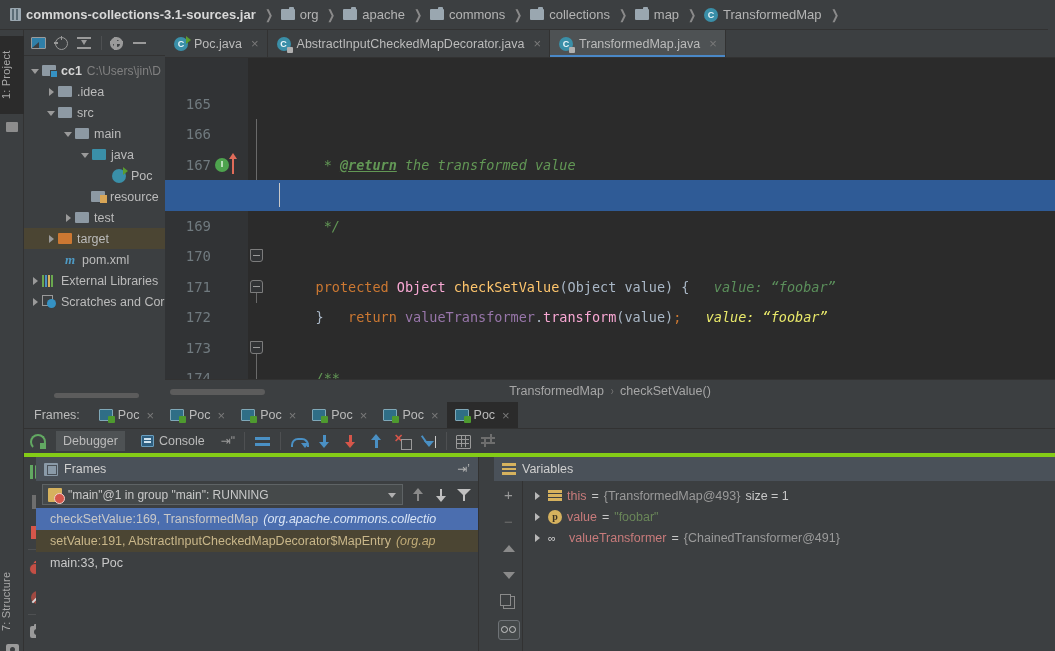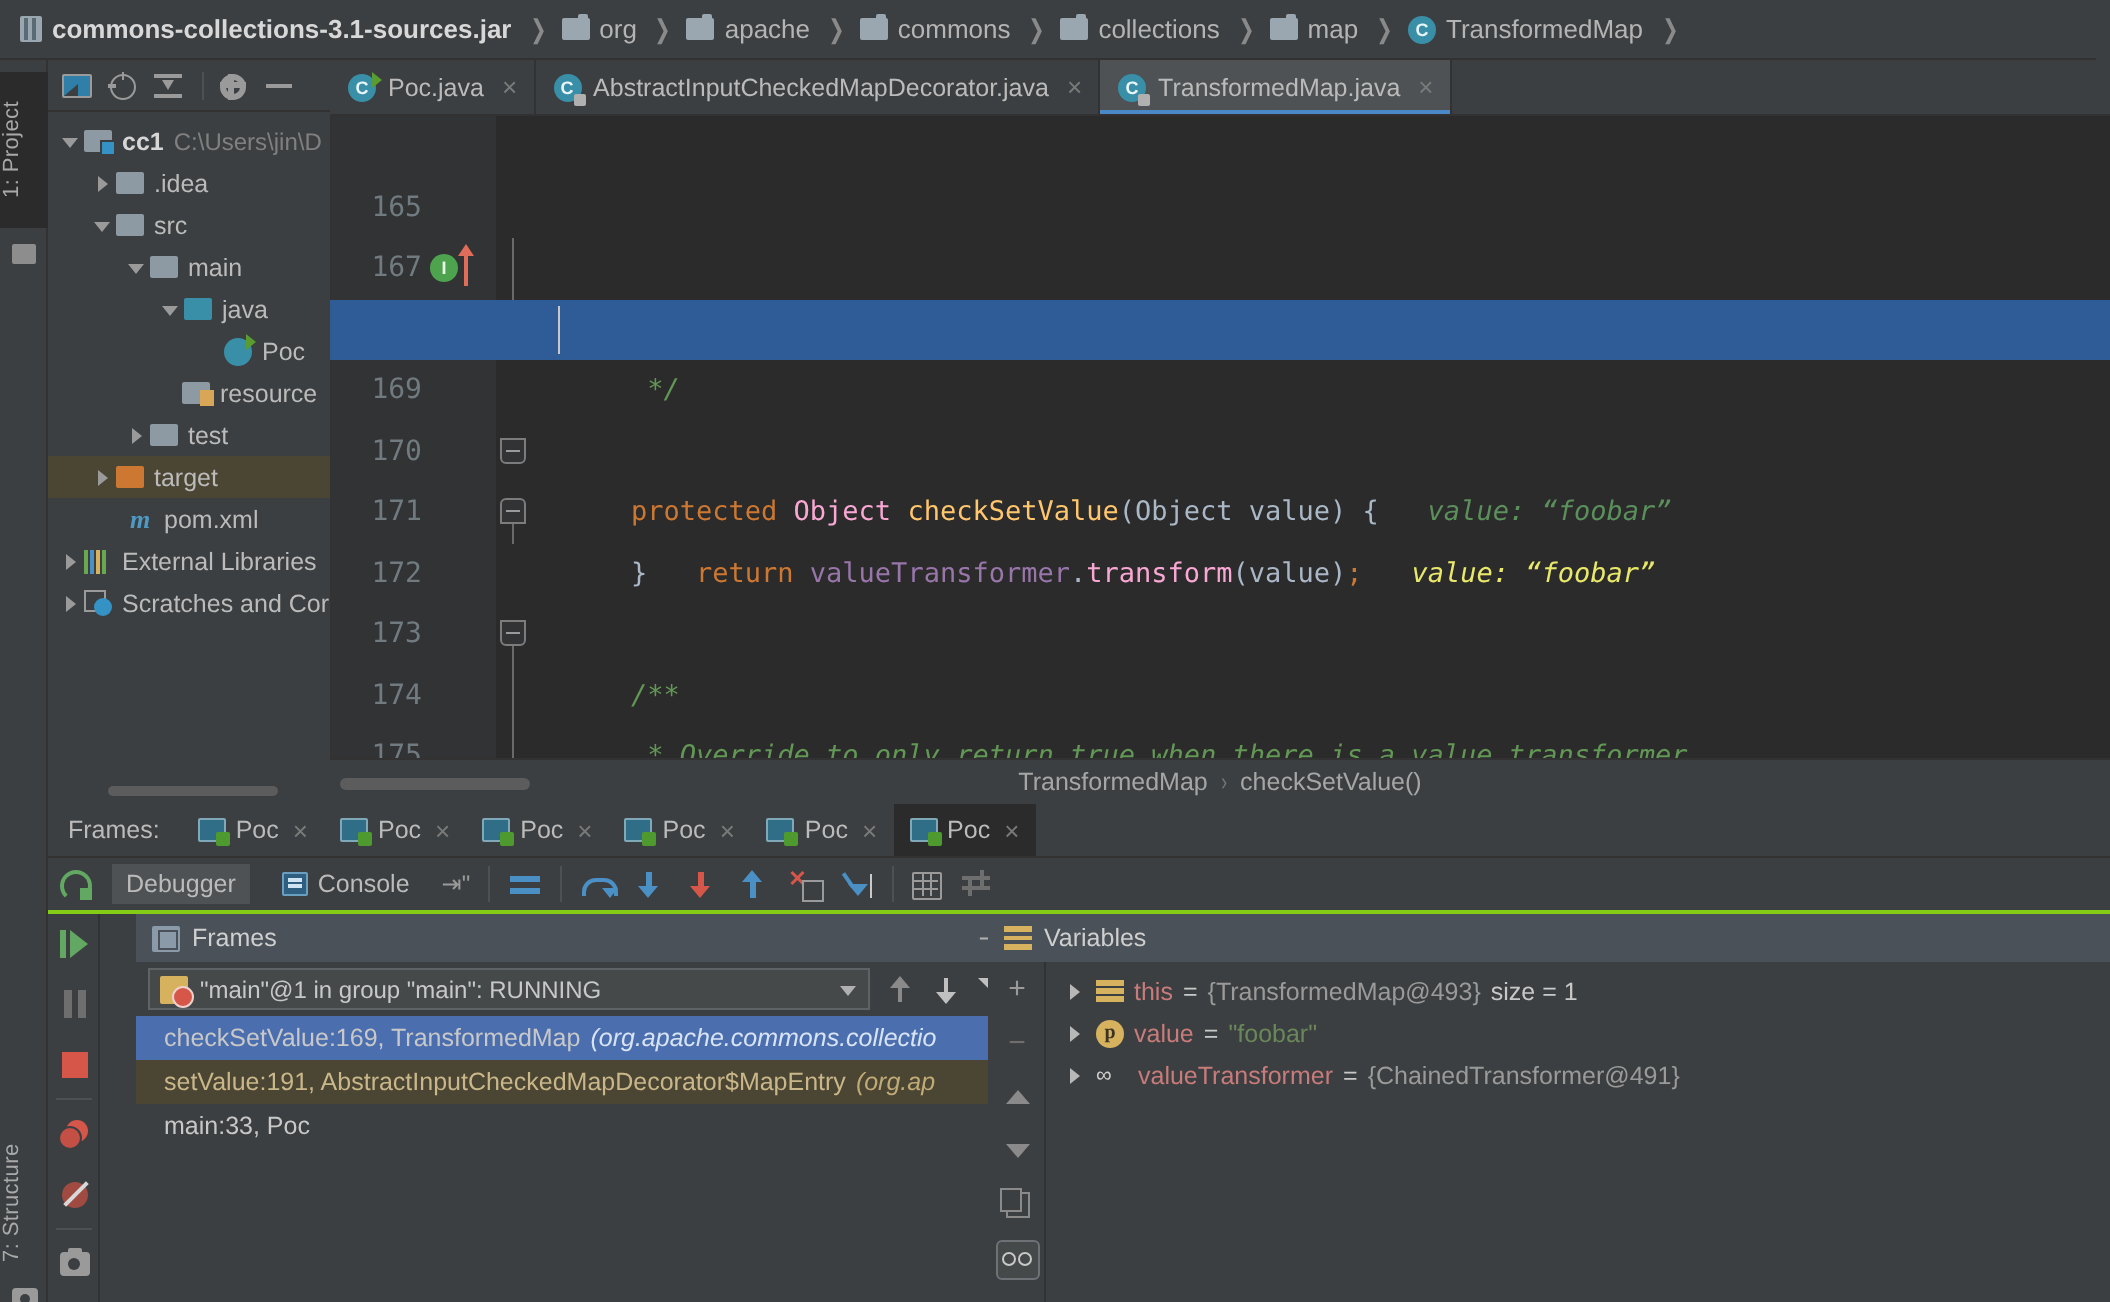--- a/index.html
+++ b/index.html
@@ -328,21 +328,21 @@
     width: 14px; height: 12px; border: 1.5px solid #7fa8b8; border-radius: 1px;
     position: relative; background: #2f6e86;
   }
   .ic-run:after {
     content:""; position:absolute; right:-3px; bottom:-3px; width:7px; height:7px;
     background:#4e9a2f; border-radius:1px;
   }
 
   .dbg-toolbar {
     height: 28px; display: flex; align-items: center; gap: 9px; padding-left: 5px;
-    border-bottom: 2px solid #84cc16;
+    border-bottom: 4px solid #84cc16;
   }
   .rerun {
     width: 16px; height: 16px; position: relative; margin-right: 2px;
   }
   .rerun:before {
     content:""; position:absolute; left:1px; top:1px; width:12px; height:12px;
     border: 2px solid #62a862; border-radius: 50%; border-bottom-color: transparent;
   }
   .rerun:after {
     content:""; position:absolute; right:-1px; bottom:0px; width:6px; height:6px;
@@ -457,21 +457,21 @@
     content:""; position:absolute; left:4px; top:-2px; width:7px; height:3px; background:#9a9a9a;
     border-radius:1px;
   }
   .ic-camera:after {
     content:""; position:absolute; left:4.5px; top:3px; width:6px; height:6px;
     border-radius:50%; background:#3c3f41;
   }
 
   
   .frames {
-    position: absolute; left: 44px; top: 55px; width: 443px; height: 194px;
+    position: absolute; left: 12px; top: 55px; width: 443px; height: 194px;
     background: #3c3f41; border-right: 1px solid #323232;
   }
   .panel-head {
     height: 24px; background: #4a5159; display: flex; align-items: center;
     padding-left: 8px; gap: 6px; position: relative;
   }
   .panel-head .ptitle { font-size: 12.5px; color: #cfcfcf; }
   .ic-frames-head {
     width: 14px; height: 13px; background: #8a9aa8; border-radius: 1px; position: relative;
   }
@@ -761,20 +761,25 @@
 
     <div class="code-wrap">
       <div class="gutter"></div>
 
       <div class="codeline">
         <span class="lnum">165</span>
         <span class="fold"><span class="fold-line"></span></span>
         <span class="codetext"><span class="cmt">     * </span><span class="tag">@return</span><span class="cmt"> the transformed value</span></span>
       </div>
 
+      <div class="codeline">
+        <span class="lnum">166</span>
+        <span class="fold"><span class="fold-line"></span></span>
+        <span class="codetext"><span class="cmt">     * </span><span class="tag">@since</span><span class="cmt"> Commons Collections 3.1</span></span>
+      </div>
 
       <div class="codeline">
         <span class="lnum">167</span>
         <span class="fold">
           <span class="fold-line" style="height:15px"></span>
           <span class="fold-box bottomhalf"><i></i></span>
         </span>
         <span class="codetext"><span class="cmt">     */</span></span>
       </div>
 

